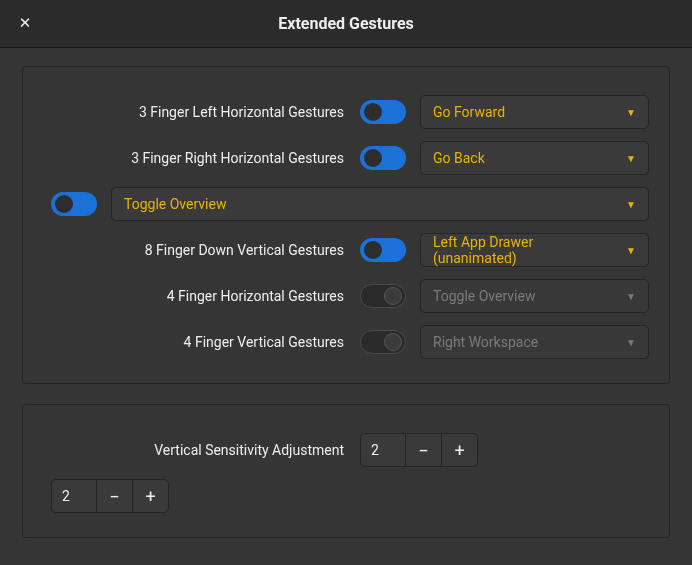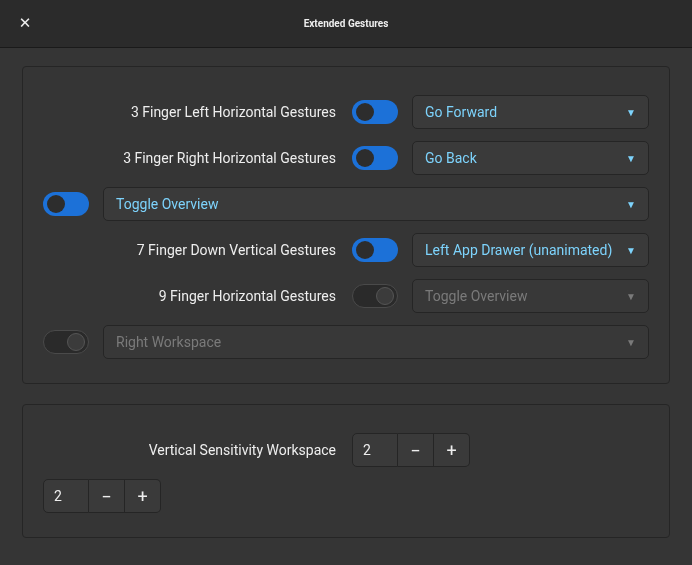--- a/index.html
+++ b/index.html
@@ -35,36 +35,36 @@
       color: #eeeeee;
       font-size: 15px;
       line-height: 1;
     }
     .title {
       position: absolute;
       left: 0;
       right: 0;
       text-align: center;
       font-weight: 700;
-      font-size: 10px;
+      font-size: 16px;
       pointer-events: none;
     }
     .content {
       flex: 1;
       background: #353535;
       padding: 18px 22px;
       display: flex;
       flex-direction: column;
       gap: 20px;
     }
     .panel {
       border: 1px solid #252525;
       border-radius: 4px;
       background: #353535;
-      padding: 28px 20px 24px 20px;
+      padding: 28px 20px 24px 28px;
       display: flex;
       flex-direction: column;
       gap: 12px;
     }
     .row {
       display: flex;
       align-items: center;
       gap: 14px;
     }
     .row-label {
@@ -111,21 +111,21 @@
       height: 34px;
       background: #3a3a3a;
       border: 1px solid #252525;
       border-radius: 5px;
       display: flex;
       align-items: center;
       justify-content: space-between;
       padding: 0 12px;
       font-size: 14px;
       cursor: pointer;
-      color: #7dd3fc;
+      color: #eab308;
     }
     .dropdown.disabled {
       color: #7a7a7a;
       background: #383838;
     }
     .dropdown .chev {
       font-size: 10px;
       margin-left: 6px;
     }
     .spinner {
@@ -200,57 +200,58 @@
       <div class="toggle on">
           <div class="toggle-knob"></div>
         </div>
       <div class="dropdown">
         <span>Toggle Overview</span>
         <span class="chev">▼</span>
       </div>
     </div>
 
     <div class="row">
-      <div class="row-label">7 Finger Down Vertical Gestures</div>
+      <div class="row-label">8 Finger Down Vertical Gestures</div>
       <div class="toggle on">
           <div class="toggle-knob"></div>
         </div>
       <div class="dropdown">
         <span>Left App Drawer (unanimated)</span>
         <span class="chev">▼</span>
       </div>
     </div>
 
     <div class="row">
-      <div class="row-label">9 Finger Horizontal Gestures</div>
+      <div class="row-label">4 Finger Horizontal Gestures</div>
       <div class="toggle off">
           <div class="toggle-knob"></div>
         </div>
       <div class="dropdown disabled">
         <span>Toggle Overview</span>
         <span class="chev">▼</span>
       </div>
     </div>
 
     <div class="row">
+      <div class="row-label">4 Finger Vertical Gestures</div>
       <div class="toggle off">
           <div class="toggle-knob"></div>
         </div>
       <div class="dropdown disabled">
         <span>Right Workspace</span>
         <span class="chev">▼</span>
       </div>
     </div>
 
   </div>
 
   <div class="panel">
 
     <div class="row">
-      <div class="row-label">Vertical Sensitivity Workspace</div>
+      <div class="row-label">Vertical Sensitivity Adjustment</div>
       <div class="spinner">
         <div class="spinner-value">2</div>
         <div class="spinner-btn">
             <span>−</span>
           </div>
         <div class="spinner-btn plus">
             <span>+</span>
           </div>
       </div>
     </div>

